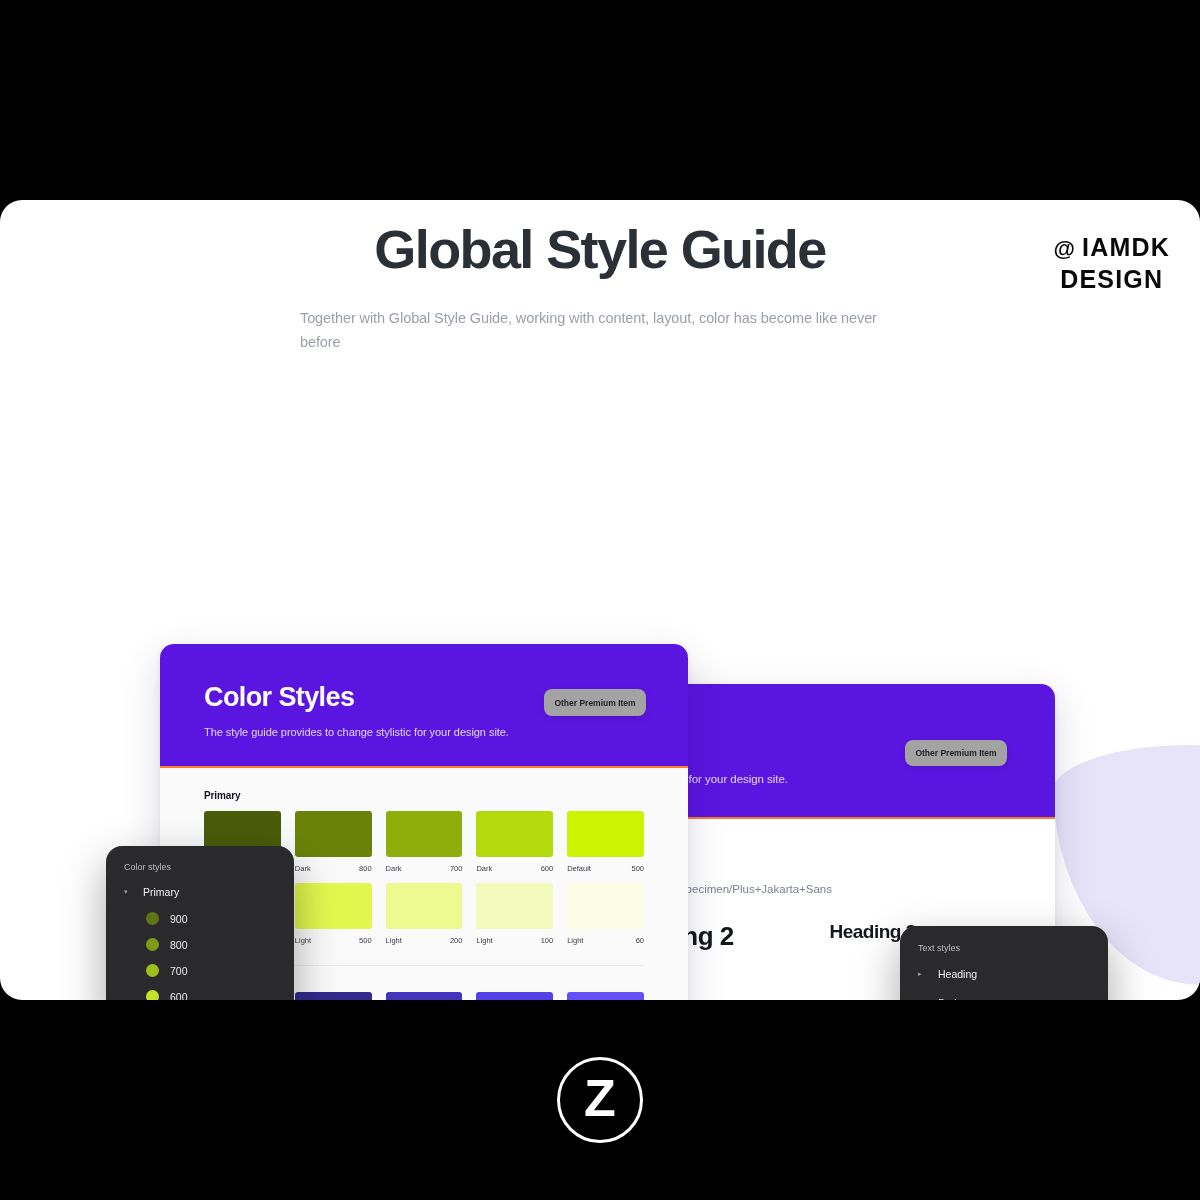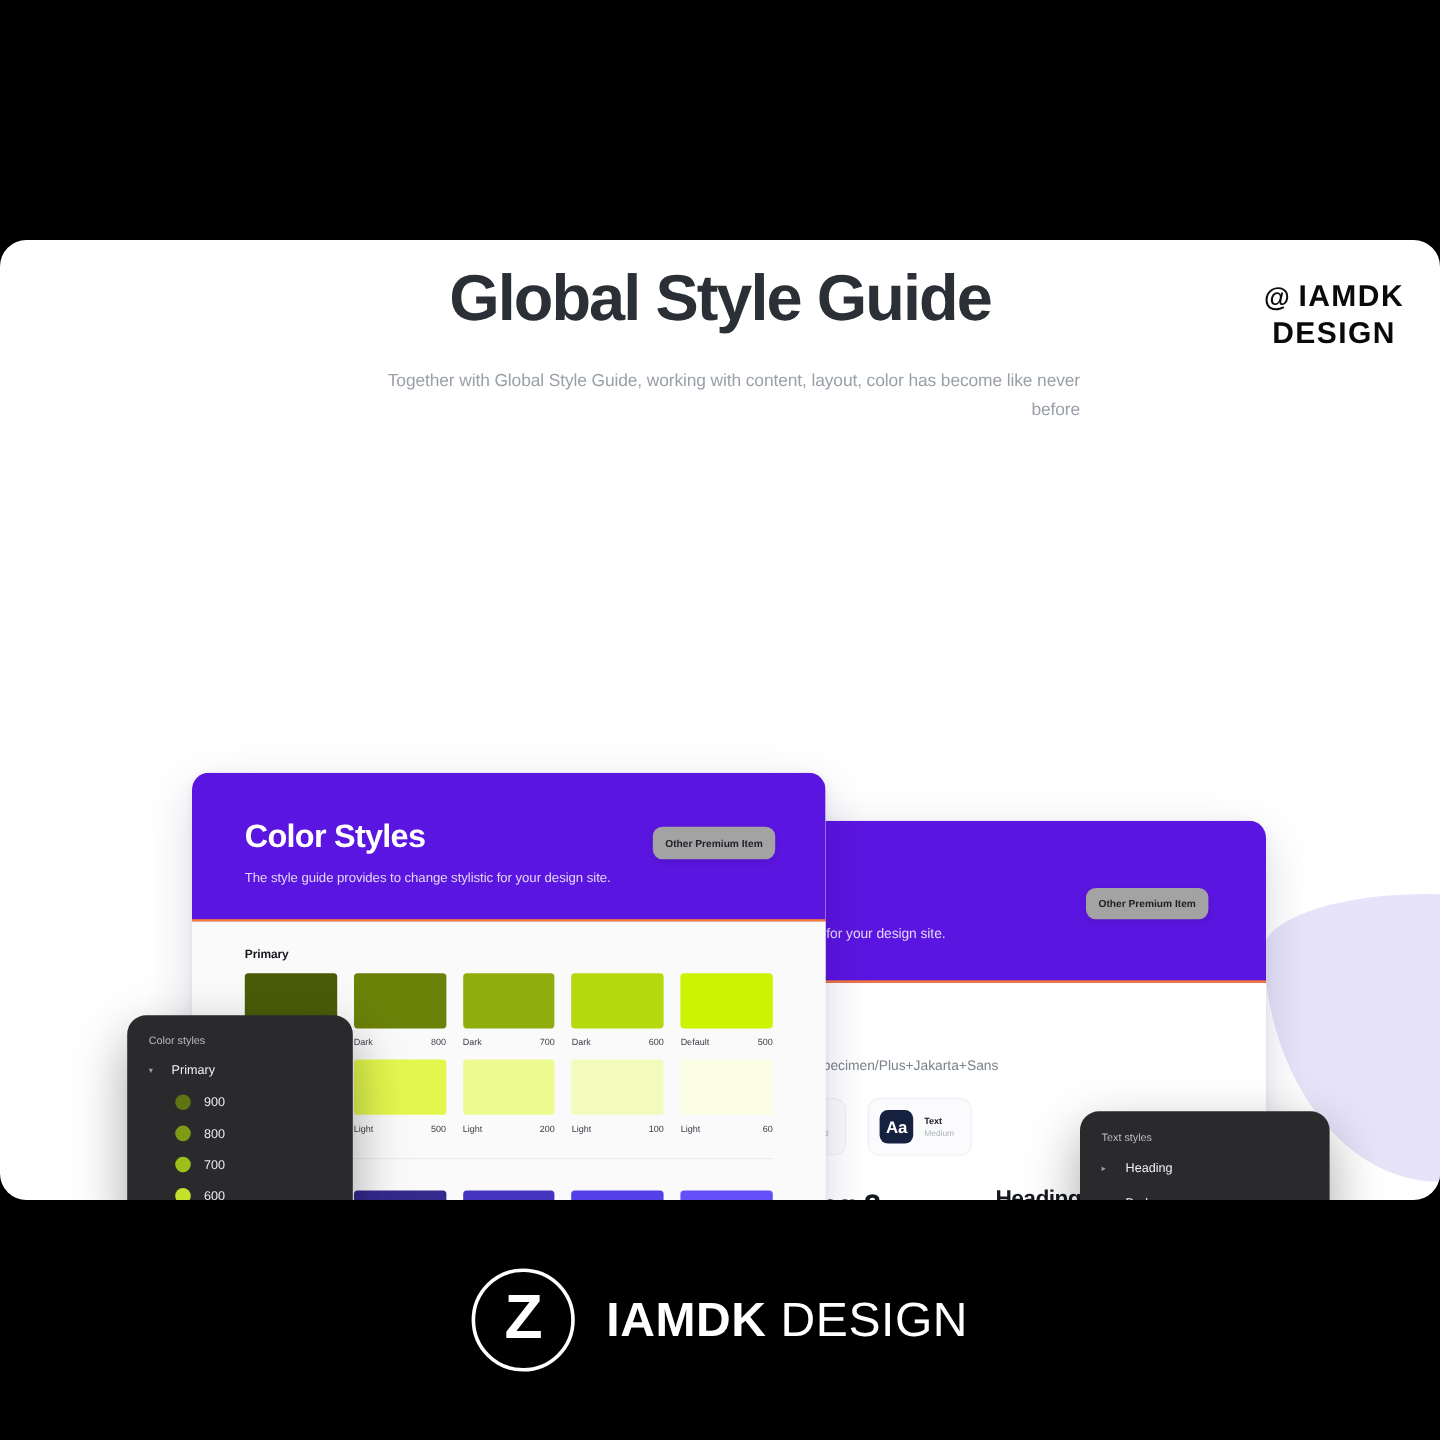--- a/index.html
+++ b/index.html
@@ -35,21 +35,21 @@
   
   .hdr { position:absolute; left:0; top:0; width:1200px; z-index:3; }
   .title {
     position:absolute; left:0; top:18px; width:1200px;
     text-align:center;
     font-size:54px; font-weight:700; letter-spacing:-1.6px;
     color:#2b2f36;
   }
   .subtitle {
     position:absolute; left:300px; top:106px; width:600px;
-    text-align:right;
+    text-align:left;
     font-size:14.5px; line-height:24px; color:#9aa0a8; letter-spacing:-.1px;
   }
   .brand {
     position:absolute; right:30px; top:32px;
     text-align:center;
     font-size:25px; font-weight:800; letter-spacing:1.2px;
     color:#0a0a0a; line-height:30px;
     font-family:"Liberation Sans", sans-serif;
   }
   .brand .at { font-size:22px; margin-right:6px; }
@@ -192,36 +192,20 @@
   <div class="card" id="typo-card">
     <div class="card-hd">
       <h2>phy</h2>
       <p>hange stylistic for your design site.</p>
       <div class="prem-btn">Other Premium Item</div>
     </div>
     <div class="typo-body">
       <h3>ns</h3>
       <div class="typo-url">.google.com/specimen/Plus+Jakarta+Sans</div>
 
-      <div class="aa-row">
-        <div class="aa-chip">
-          <div class="aa-sq">Aa</div>
-          <div class="aa-meta">
-            <div class="t1">Text</div>
-            <div class="t2">Semibold</div>
-          </div>
-        </div>
-        <div class="aa-chip">
-          <div class="aa-sq">Aa</div>
-          <div class="aa-meta">
-            <div class="t1">Text</div>
-            <div class="t2">Medium</div>
-          </div>
-        </div>
-      </div>
 
       <div class="head-grid">
         <div class="head-s">
           <div class="hs-t" style="font-size:26px">Heading 2</div>
 
         </div>
         <div class="head-s">
           <div class="hs-t" style="font-size:19px">Heading 3</div>
 
         </div>
@@ -376,17 +360,13 @@
 
     </div>
   </div>
 
 </div>
 
 <div id="footer">
   <div class="zmark">
     <span>Z</span>
   </div>
-  <div class="flogo">
-    <b>IAMDK</b>
-    <i>DESIGN</i>
-  </div>
 </div>
 
 </body></html>

